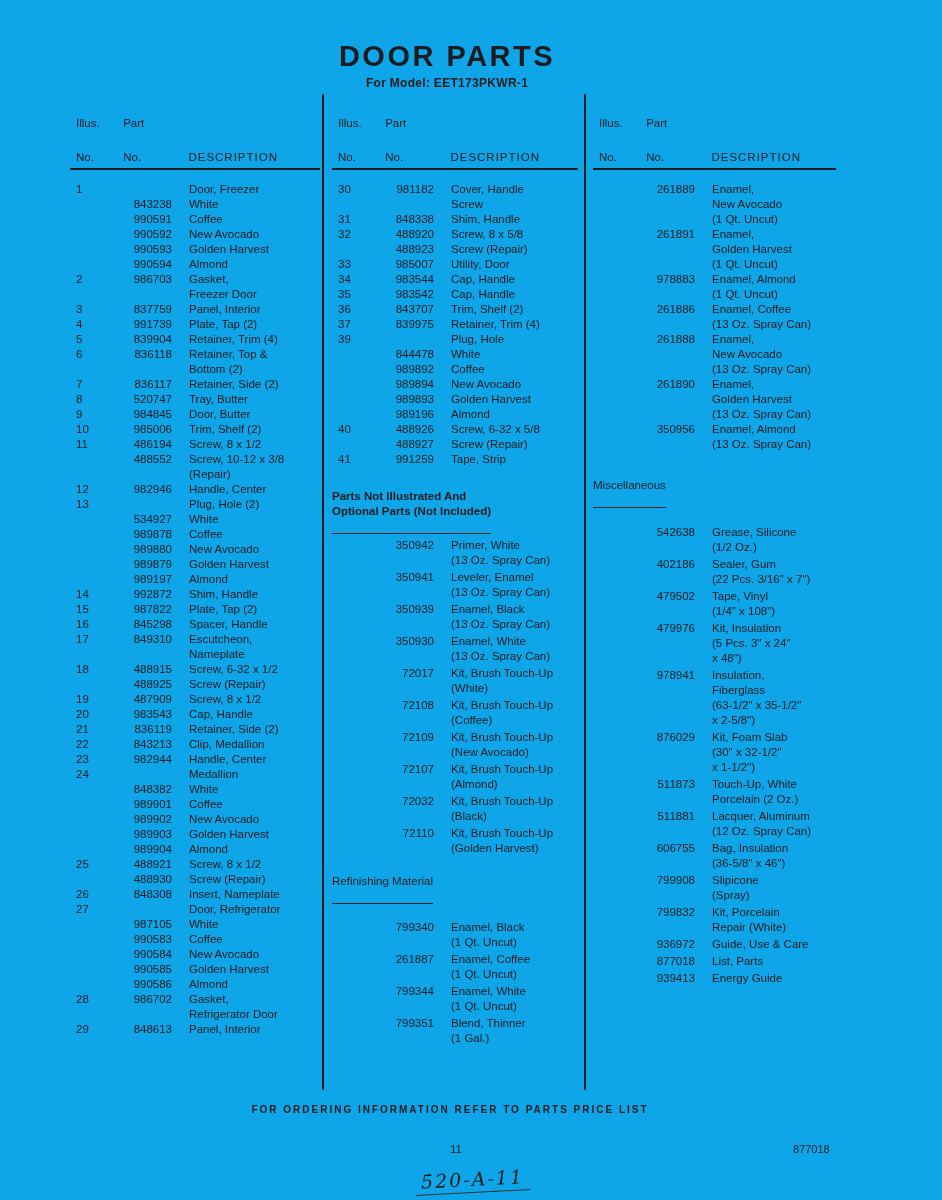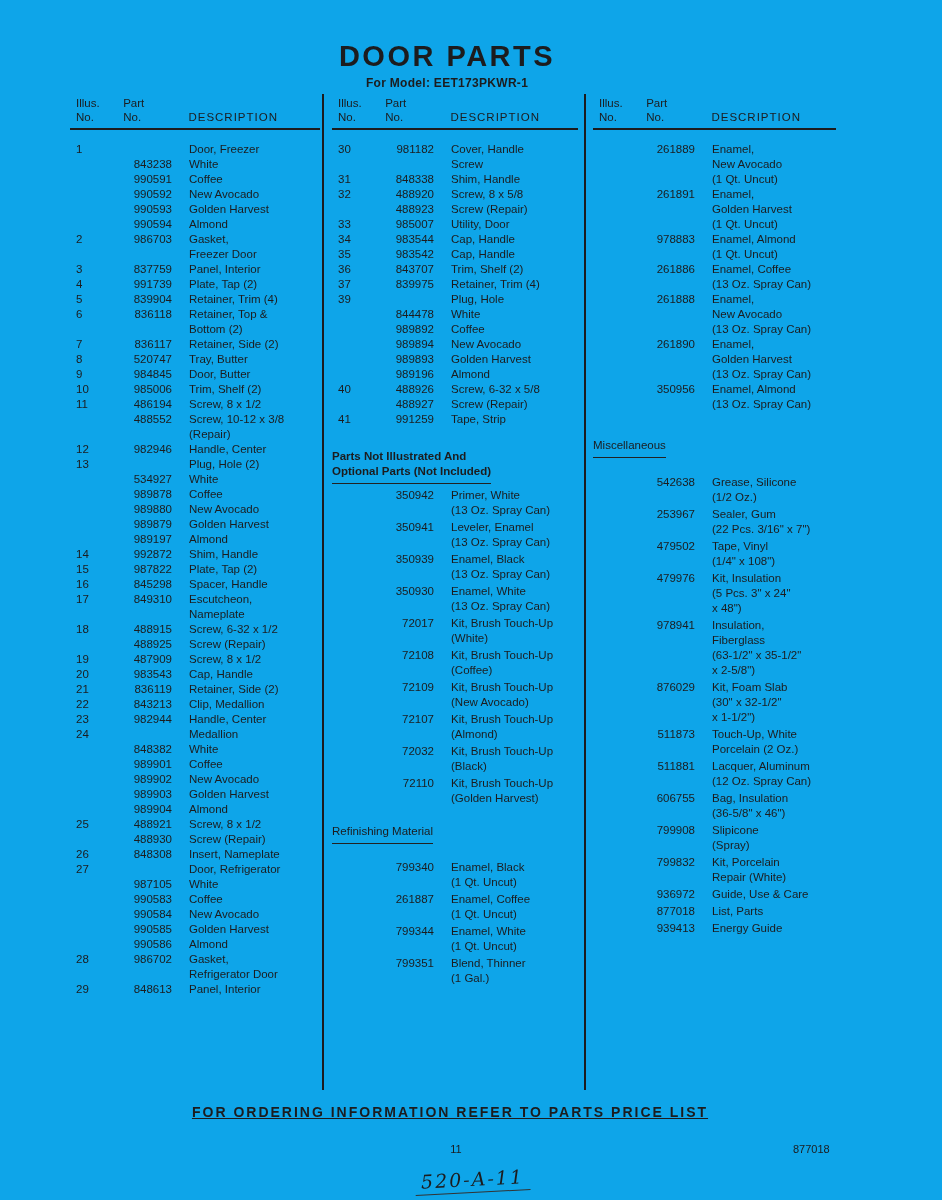--- a/index.html
+++ b/index.html
@@ -14,45 +14,45 @@
   .subtitle { font-size:12px; font-weight:bold; margin-top:3px; letter-spacing:0.3px; }
 
   .vline { position:absolute; top:94px; height:996px; width:1.5px; background:#1c1c1e; }
 
   .col { position:absolute; top:96px; }
   #c1 { left:70px;  width:250px; }
   #c2 { left:332px; width:246px; }
   #c3 { left:593px; width:243px; }
 
   .col-head { line-height:14px; }
-  .hc1 { display:inline-block; width:50px; padding-left:6px; }
+  .hc1 { display:inline-block; width:50px; padding-left:6px;margin-top:20px; }
   .hc2 { display:inline-block; width:52px; }
   .hc3 { display:inline-block; padding-left:10px; letter-spacing:1px; }
   .h-rule { border-top:2px solid #1c1c1e; margin-top:4px; }
 
   .rows { margin-top:12px; }
   .prow { display:flex; line-height:15px; }
   .sec-rows .prow { margin-bottom:2px; }
   .ci { width:50px; flex:none; padding-left:6px; }
   .cp { width:52px; flex:none; text-align:right; }
   .cd { flex:1; padding-left:17px; }
 
   .section-head {
     display:inline-block; border-bottom:1.5px solid #222;
-    padding-bottom:4px; line-height:15px;
+    padding-bottom:14px; line-height:15px;
   }
   .sh-gap-lg { margin-top:22px;font-weight:bold; }
   .sh-gap-md { margin-top:18px; margin-bottom:13px; }
   .sh-gap-sm { margin-top:16px; margin-bottom:12px; }
   .sh-gap-misc { margin-top:26px; margin-bottom:13px; }
   .sec-rows { margin-top:4px; }
 
   .footer-note {
     position:absolute; top:1104px; left:0; width:900px; text-align:center;
-    font-weight:bold; font-size:14px; letter-spacing:2px;text-decoration:underline;
+    font-weight:bold; font-size:10px; letter-spacing:2px;
   }
   .page-number { position:absolute; top:1143px; left:0; width:912px; text-align:center; font-size:11px; }
   .doc-number  { position:absolute; top:1143px; left:793px; font-size:11px; }
   .handwritten {
     position:absolute; top:1168px; left:415px;
     font-family:"DejaVu Serif", serif; font-style:italic; font-size:19px;
     border-bottom:1.2px solid #333; padding:0 6px 2px 6px;
     transform:rotate(-3deg); letter-spacing:2px;
   }
 </style>
@@ -812,21 +812,21 @@
         <div class="prow">
           <div class="ci"></div>
           <div class="cp">542638</div>
           <div class="cd">
             <div>Grease, Silicone</div>
             <div>(1/2 Oz.)</div>
           </div>
         </div>
         <div class="prow">
           <div class="ci"></div>
-          <div class="cp">253967</div>
+          <div class="cp">402186</div>
           <div class="cd">
             <div>Sealer, Gum</div>
             <div>(22 Pcs. 3/16" x 7")</div>
           </div>
         </div>
         <div class="prow">
           <div class="ci"></div>
           <div class="cp">479502</div>
           <div class="cd">
             <div>Tape, Vinyl</div>

